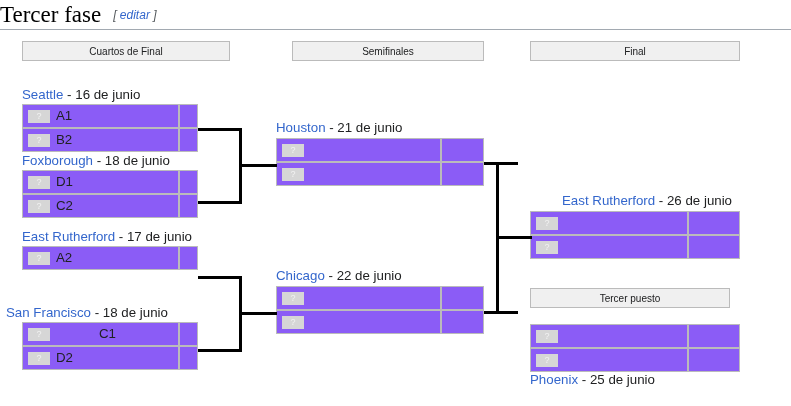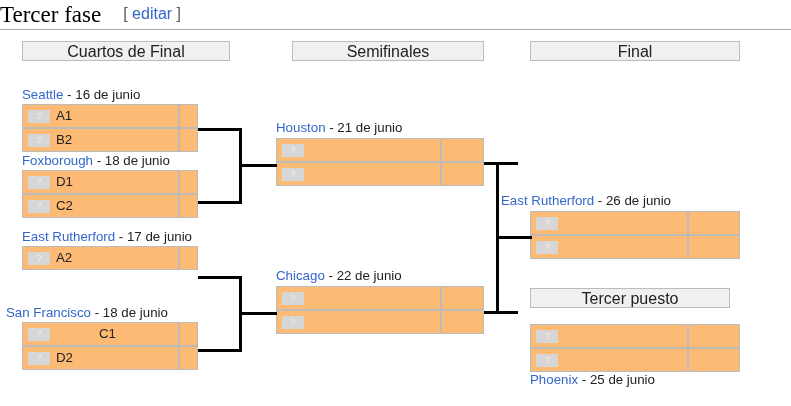--- a/index.html
+++ b/index.html
@@ -30,42 +30,43 @@
   }
   #section-heading .h-title {
     font-family: "Liberation Serif", serif;
     font-size: 23px;
     font-weight: normal;
     color: #000000;
     line-height: 26px;
     vertical-align: baseline;
   }
   #section-heading .edit-wrap {
-    font-size: 16px;
+    font-size: 12px;
     color: #54595d;
-    margin-left: 22px;
+    margin-left: 12px;
     vertical-align: 3px;
+    font-style: italic;
   }
   #section-heading .edit-link {
     color: #3366cc;
     text-decoration: none;
     cursor: pointer;
   }
   .brk { color: #54595d; }
 
   
   .round-header {
     position: absolute;
     height: 20px;
     line-height: 20px;
     text-align: center;
     background: #f0f0f0;
     border: 1px solid #bbbbbb;
     box-sizing: border-box;
-    font-size: 16px;
+    font-size: 10px;
     color: #202122;
     white-space: nowrap;
     overflow: hidden;
   }
 
   
   .venue-line {
     position: absolute;
     height: 17px;
     line-height: 17px;
@@ -82,21 +83,21 @@
 
   
   .match {
     position: absolute;
     box-sizing: border-box;
   }
   .match-row {
     position: relative;
     height: 24px;
     box-sizing: border-box;
-    background: #fdba74;
+    background: #8b5cf6;
     border: 1px solid #bbbbbb;
     display: flex;
     align-items: stretch;
   }
   .match-row + .match-row { border-top: 1px solid #bbbbbb; }
   .team-cell {
     flex: 1 1 auto;
     display: flex;
     align-items: center;
     padding-left: 5px;
@@ -271,21 +272,21 @@
   </div>
   <div class="match-row">
     <div class="team-cell" style="width:165px; flex:0 0 165px;">
       <span class="flag-ph">?</span>
       <span class="team-name"></span>
     </div>
     <div class="score-cell" style="width:43px; flex:0 0 43px;"></div>
   </div>
 </div>
 
-<div class="venue-line" style="left:501px; top:192px;">
+<div class="venue-line" style="left:562px; top:192px;">
   <span class="venue">East Rutherford</span><span class="sep"> - </span><span class="date">26 de junio</span>
 </div>
 <div class="match" style="left:530px; top:211px; width:210px;">
   <div class="match-row">
     <div class="team-cell" style="width:158px; flex:0 0 158px;">
       <span class="flag-ph">?</span>
       <span class="team-name"></span>
     </div>
     <div class="score-cell" style="width:52px; flex:0 0 52px;"></div>
   </div>

